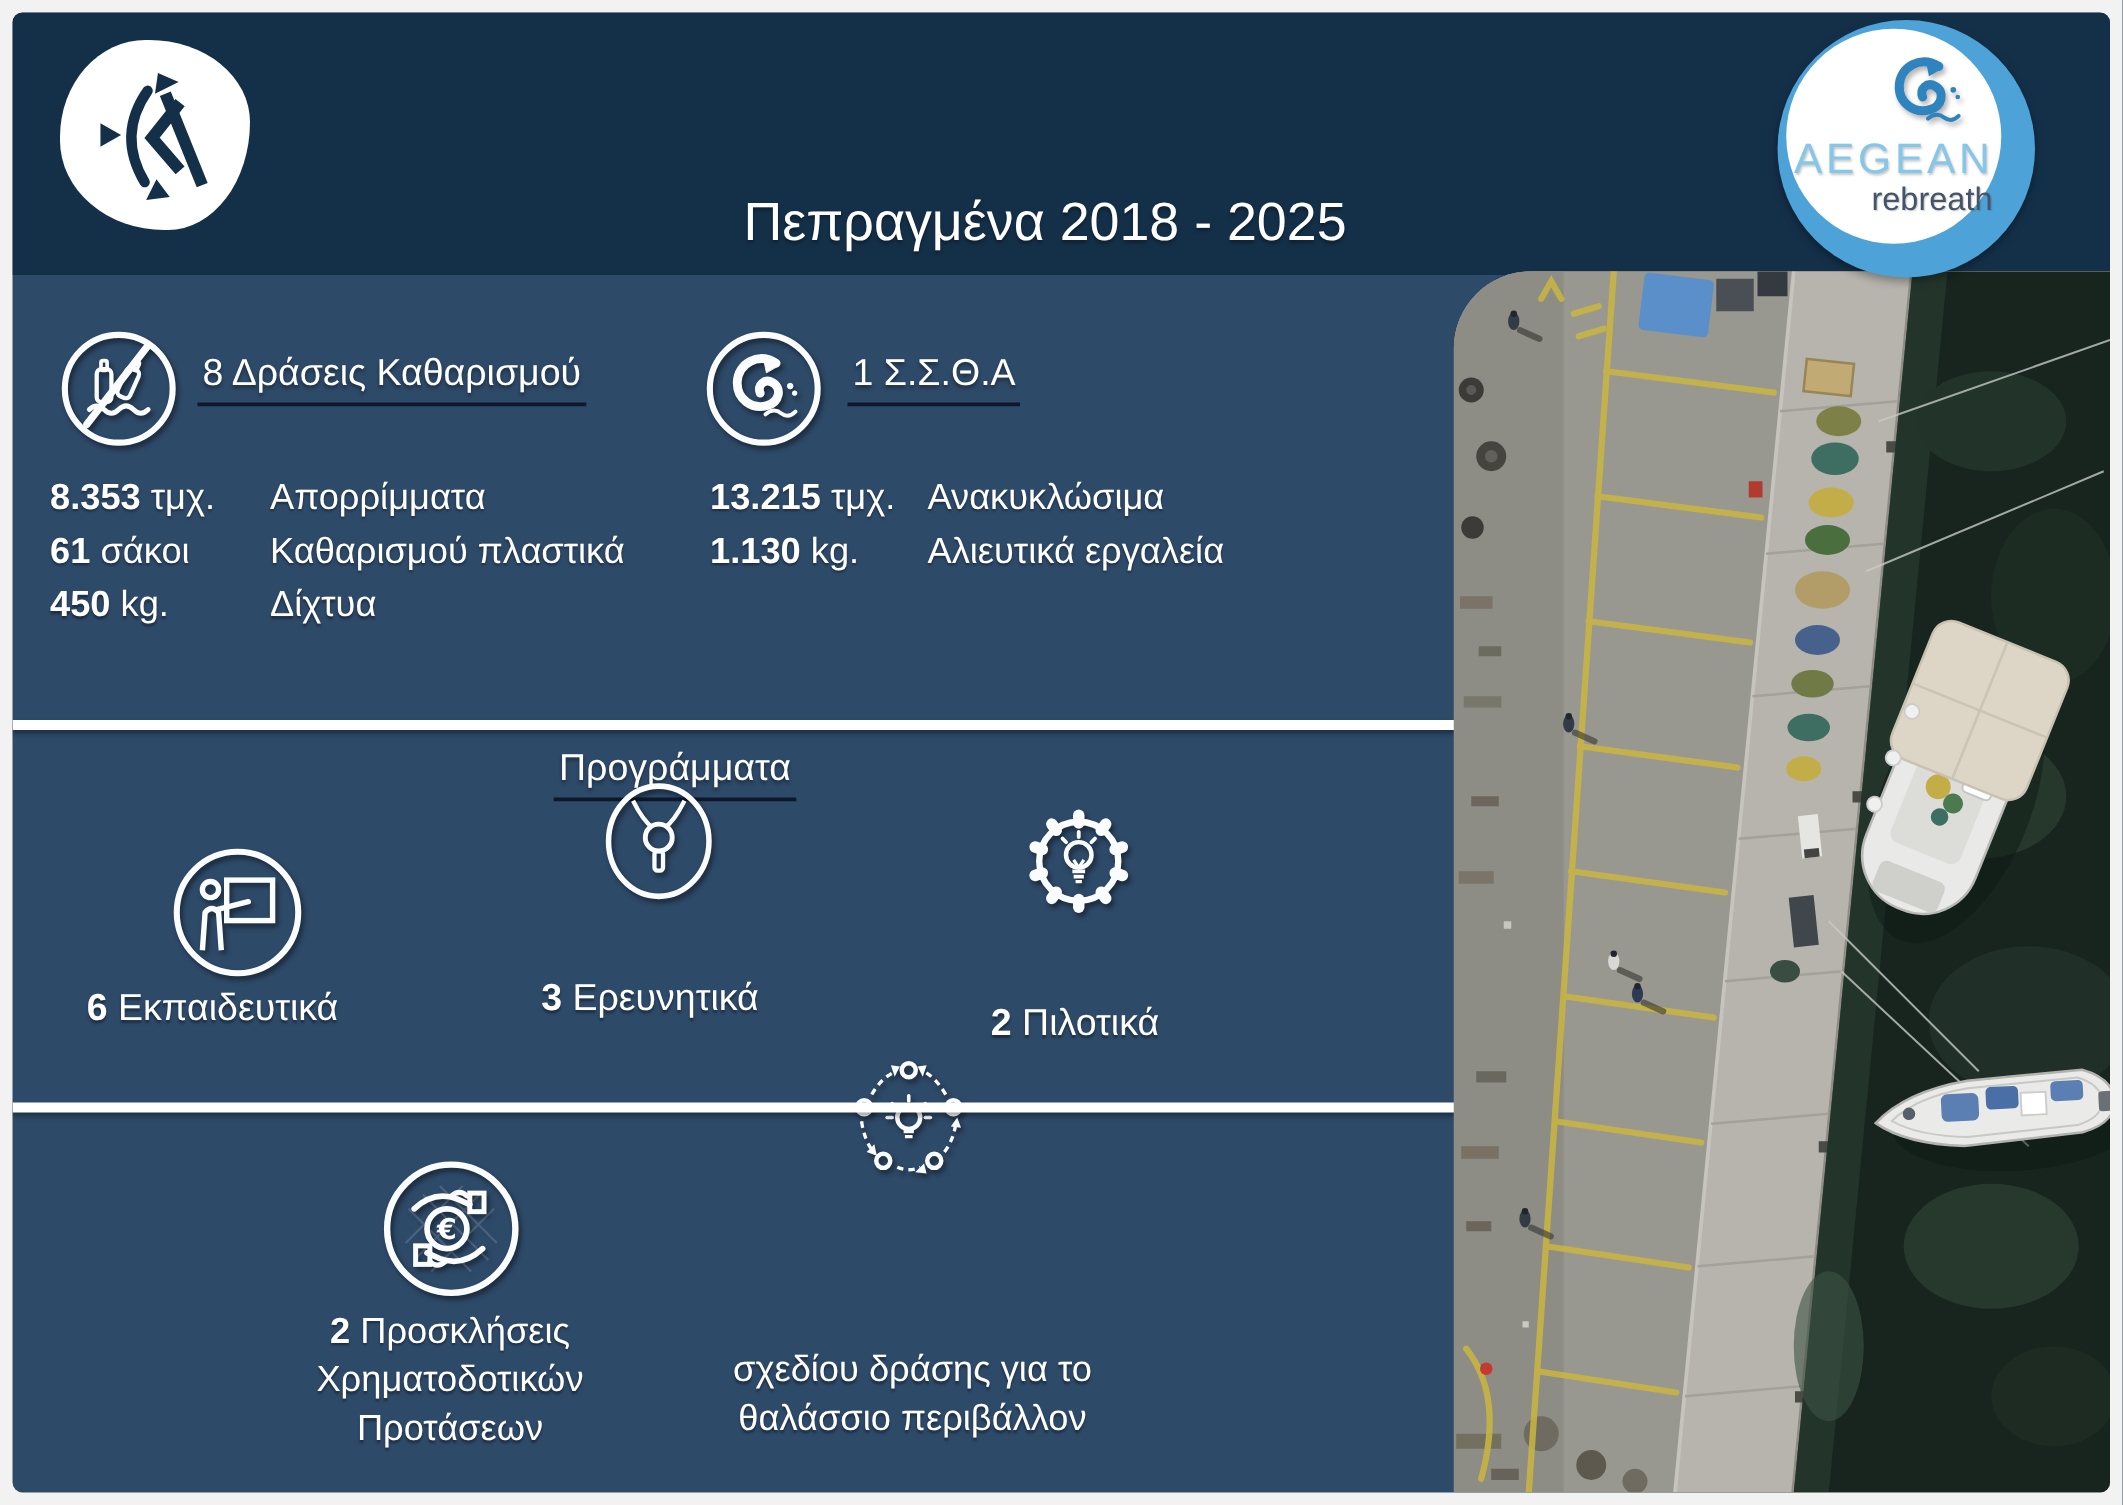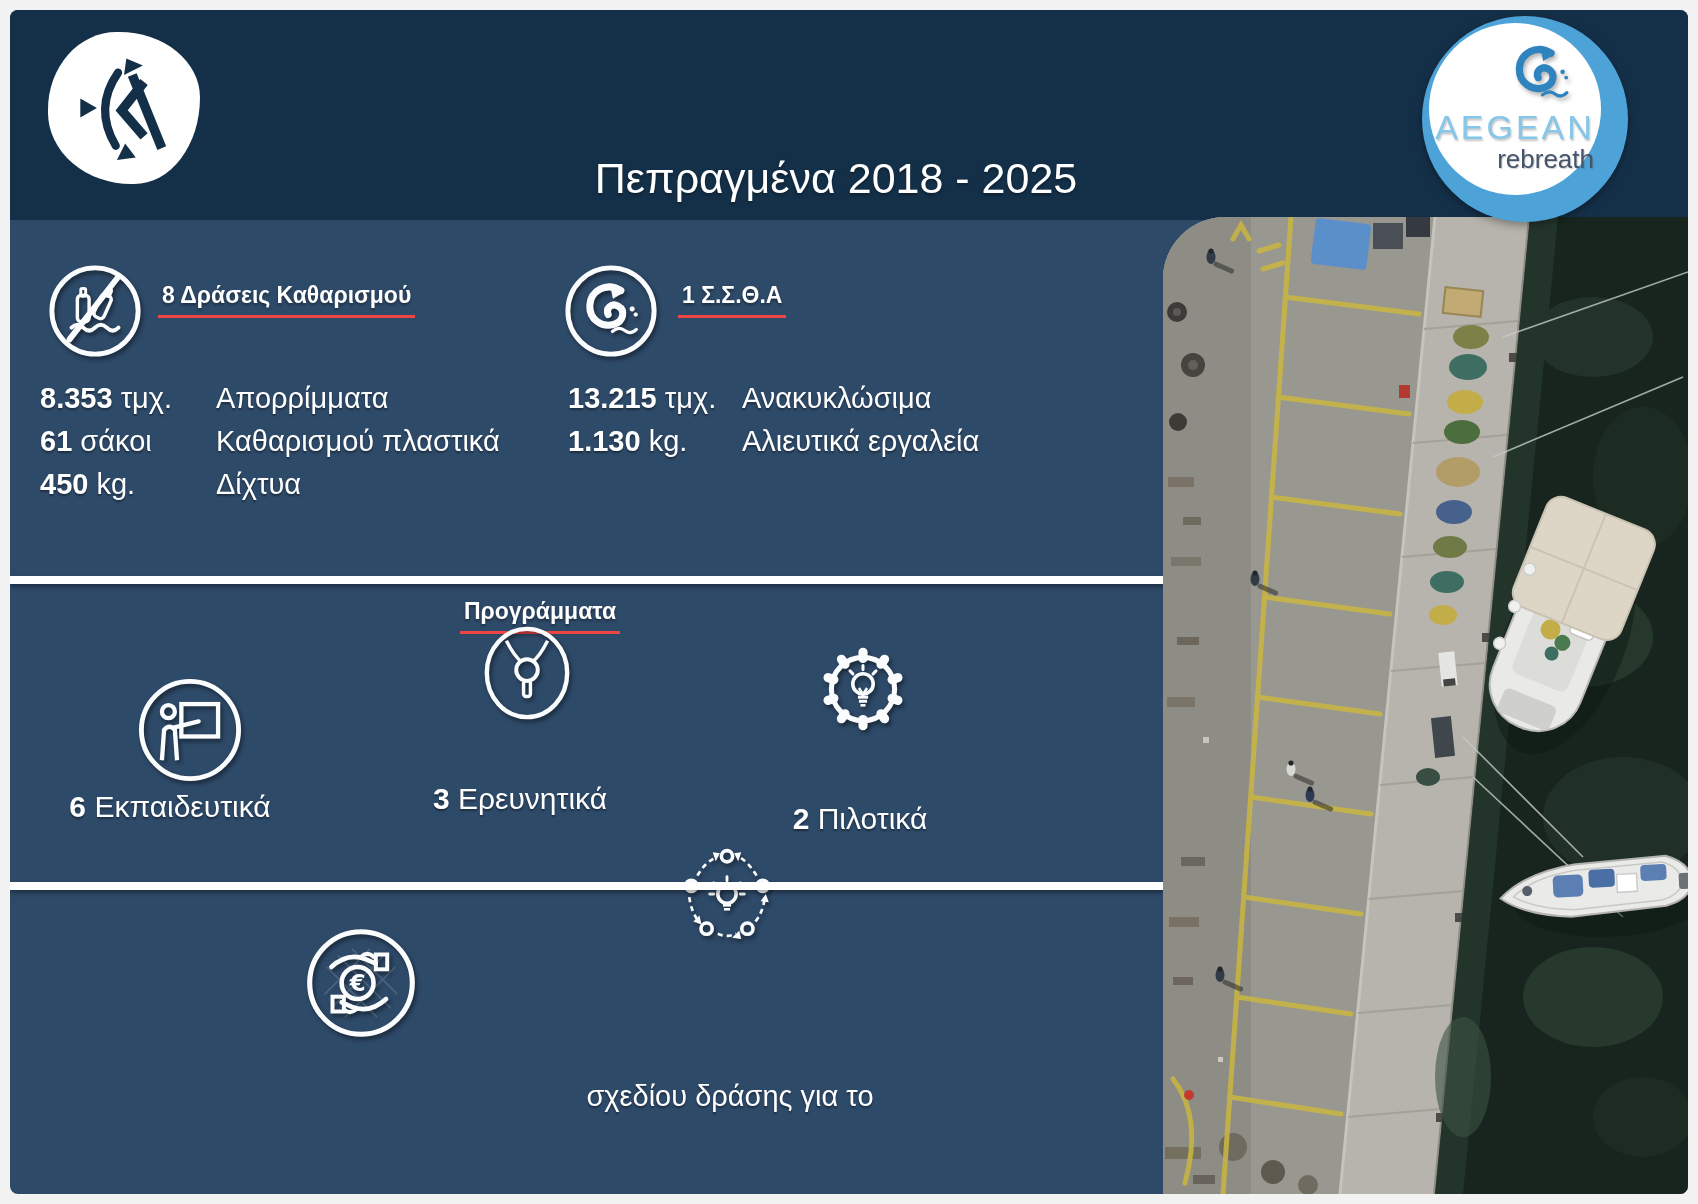--- a/index.html
+++ b/index.html
@@ -38,22 +38,22 @@
   .aegean .disc{position:absolute;left:7px;top:7px;width:172px;height:172px;border-radius:50%;background:#ffffff;}
   .aegean .swirl{position:absolute;left:80px;top:22px;width:78px;height:72px;color:#2f84bf;
     filter:drop-shadow(2px 3px 2px rgba(40,40,40,.35));}
   .aegean .word{position:absolute;left:0px;top:92px;width:186px;text-align:center;
     color:#85c6e9;font-size:34px;letter-spacing:3px;font-weight:400;
     text-shadow:1px 2px 2px rgba(60,60,60,.3);}
   .aegean .word2{position:absolute;left:0px;top:128px;width:172px;text-align:right;
     color:#44546a;font-size:26px;font-weight:400;text-shadow:1px 1px 1px rgba(60,60,60,.25);}
   
   .h-underline{
-    color:#fff;font-weight:700;font-size:23px;
-    border-bottom:3px solid #ef4444;padding:0 4px 6px 4px;display:inline-block;
+    color:#fff;font-weight:400;font-size:30px;
+    border-bottom:3px solid #0f172a;padding:0 4px 6px 4px;display:inline-block;
     text-shadow:0 2px 3px rgba(0,0,0,.4);
   }
   .stat-row{position:absolute;color:#fff;font-size:29px;height:38px;white-space:nowrap;
     text-shadow:0 2px 2px rgba(0,0,0,.4);}
   .stat-val{font-weight:700;}
   .stat-unit{font-weight:400;}
   .sep{position:absolute;left:0;width:1155px;height:8px;background:#ffffff;
     box-shadow:0 3px 4px rgba(0,0,0,.35);z-index:1;}
   .circle-icon{position:absolute;color:#fbfcfd;filter:drop-shadow(2px 3px 2px rgba(0,0,0,.45));}
   .circle-icon svg{width:100%;height:100%;}
@@ -285,24 +285,31 @@
         <path d="M79 32 Q70 17 60 13"></path>
       </g>
       <polygon points="43,10 36,9 39,18" fill="currentColor" stroke="none"></polygon>
       <polygon points="25,80 17,77 23,71" fill="currentColor" stroke="none"></polygon>
       <polygon points="62,86 55,93 64,94" fill="currentColor" stroke="none"></polygon>
       <polygon points="88,50 83,57 91,58" fill="currentColor" stroke="none"></polygon>
       <polygon points="57,10 64,9 61,18" fill="currentColor" stroke="none"></polygon>
     </svg>
   </div>
 
+  <div class="block-text" style="left:200px;top:1036px;width:300px">
+    <b>2</b>
+    <span>Προσκλήσεις</span><br>
+    <span>Χρηματοδοτικών</span><br>
+    <span>Προτάσεων</span>
+  </div>
 
   <div class="block-text" style="left:555px;top:1028px;width:330px">
     <br>
     <span>σχεδίου δράσης για το</span><br>
+    <span>θαλάσσιο περιβάλλον</span>
   </div>
 
   <div class="photo" title="Αεροφωτογραφία προβλήτας λιμανιού με δίχτυα και αλιευτικά σκάφη">
     <svg viewBox="0 0 525 977">
       <rect x="0" y="0" width="525" height="977" fill="#999890"></rect>
       <rect x="0" y="0" width="88" height="977" fill="#8d8c85"></rect>
 
       <g>
         <circle cx="14" cy="95" r="10" fill="#3c3b38"></circle>
           <circle cx="14" cy="95" r="4" fill="#5a5955"></circle>

